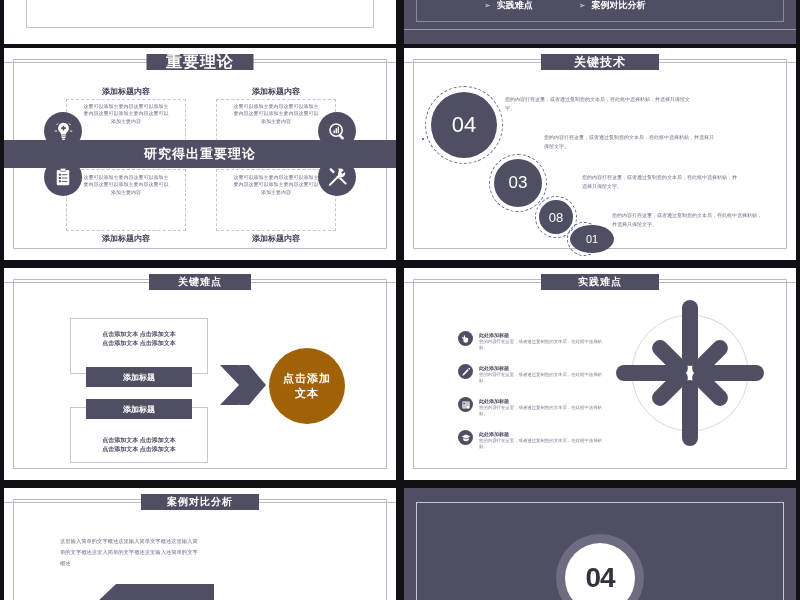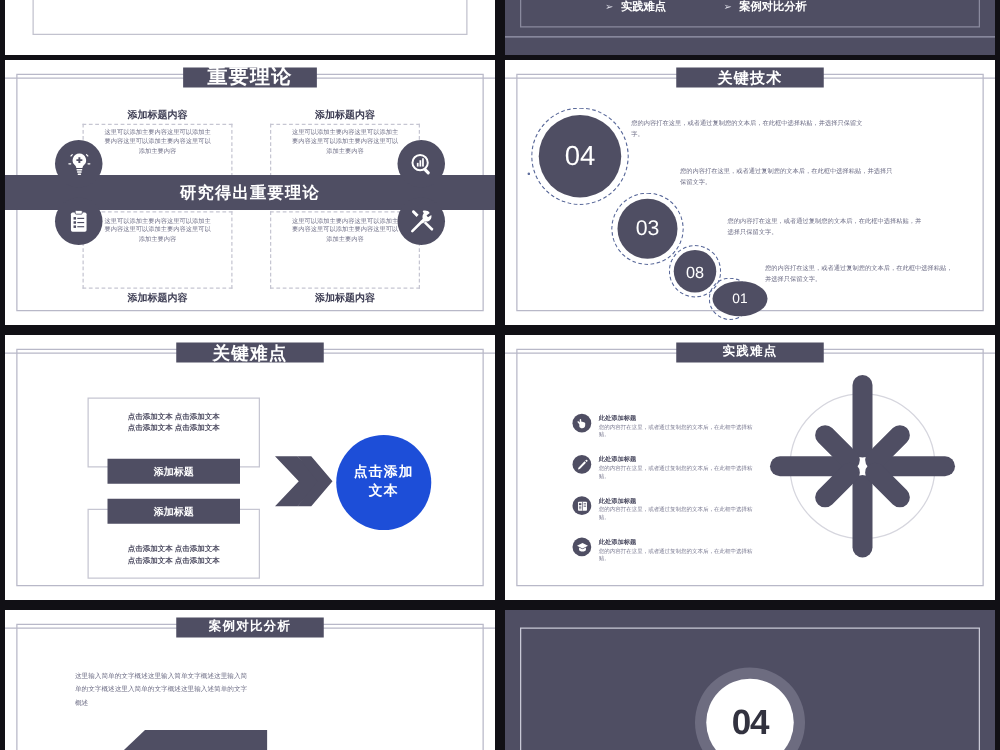--- a/index.html
+++ b/index.html
@@ -112,36 +112,36 @@
   .bubble-ring {
     position: absolute; border-radius: 50%;
     border: 1px dashed #5c6b9b; z-index: 3;
   }
   .tech-text {
     position: absolute; font-size: 5px; line-height: 1.7; color: #6b6b84;
   }
 
   
   #slide-diff { left: 4px; top: 268px; width: 392px; height: 212px; }
-  #slide-diff .title-plate { top: 6px; width: 118px; height: 16px; font-size: 14px; }
+  #slide-diff .title-plate { top: 6px; width: 102px; height: 16px; font-size: 10px; }
   .diff-box {
     position: absolute; width: 138px; height: 56px; border: 1px solid #c6c6d2;
   }
   .diff-text {
     position: absolute; width: 138px; text-align: center;
     font-size: 6px; line-height: 1.55; color: #4f4e63; font-weight: bold;
   }
   .diff-tab {
     position: absolute; width: 106px; height: 20px; background: #4f4e63;
     color: #fff; font-size: 8px; font-weight: bold;
     display: flex; align-items: center; justify-content: center; z-index: 4;
   }
   .chevron-pair { position: absolute; z-index: 4; }
   .big-circle {
-    position: absolute; border-radius: 50%; background: #1d4ed8; color: #fff;
+    position: absolute; border-radius: 50%; background: #a16207; color: #fff;
     display: flex; flex-direction: column; align-items: center; justify-content: center;
     font-size: 11px; font-weight: bold; line-height: 1.35; letter-spacing: 1px;
   }
 
   
   #slide-prac { left: 404px; top: 268px; width: 392px; height: 212px; }
   #slide-prac .title-plate { top: 6px; width: 118px; height: 16px; font-size: 10px; }
   .prac-item { position: absolute; display: flex; gap: 6px; width: 152px; }
   .prac-bullet {
     flex: 0 0 auto; width: 15px; height: 15px; border-radius: 50%;

